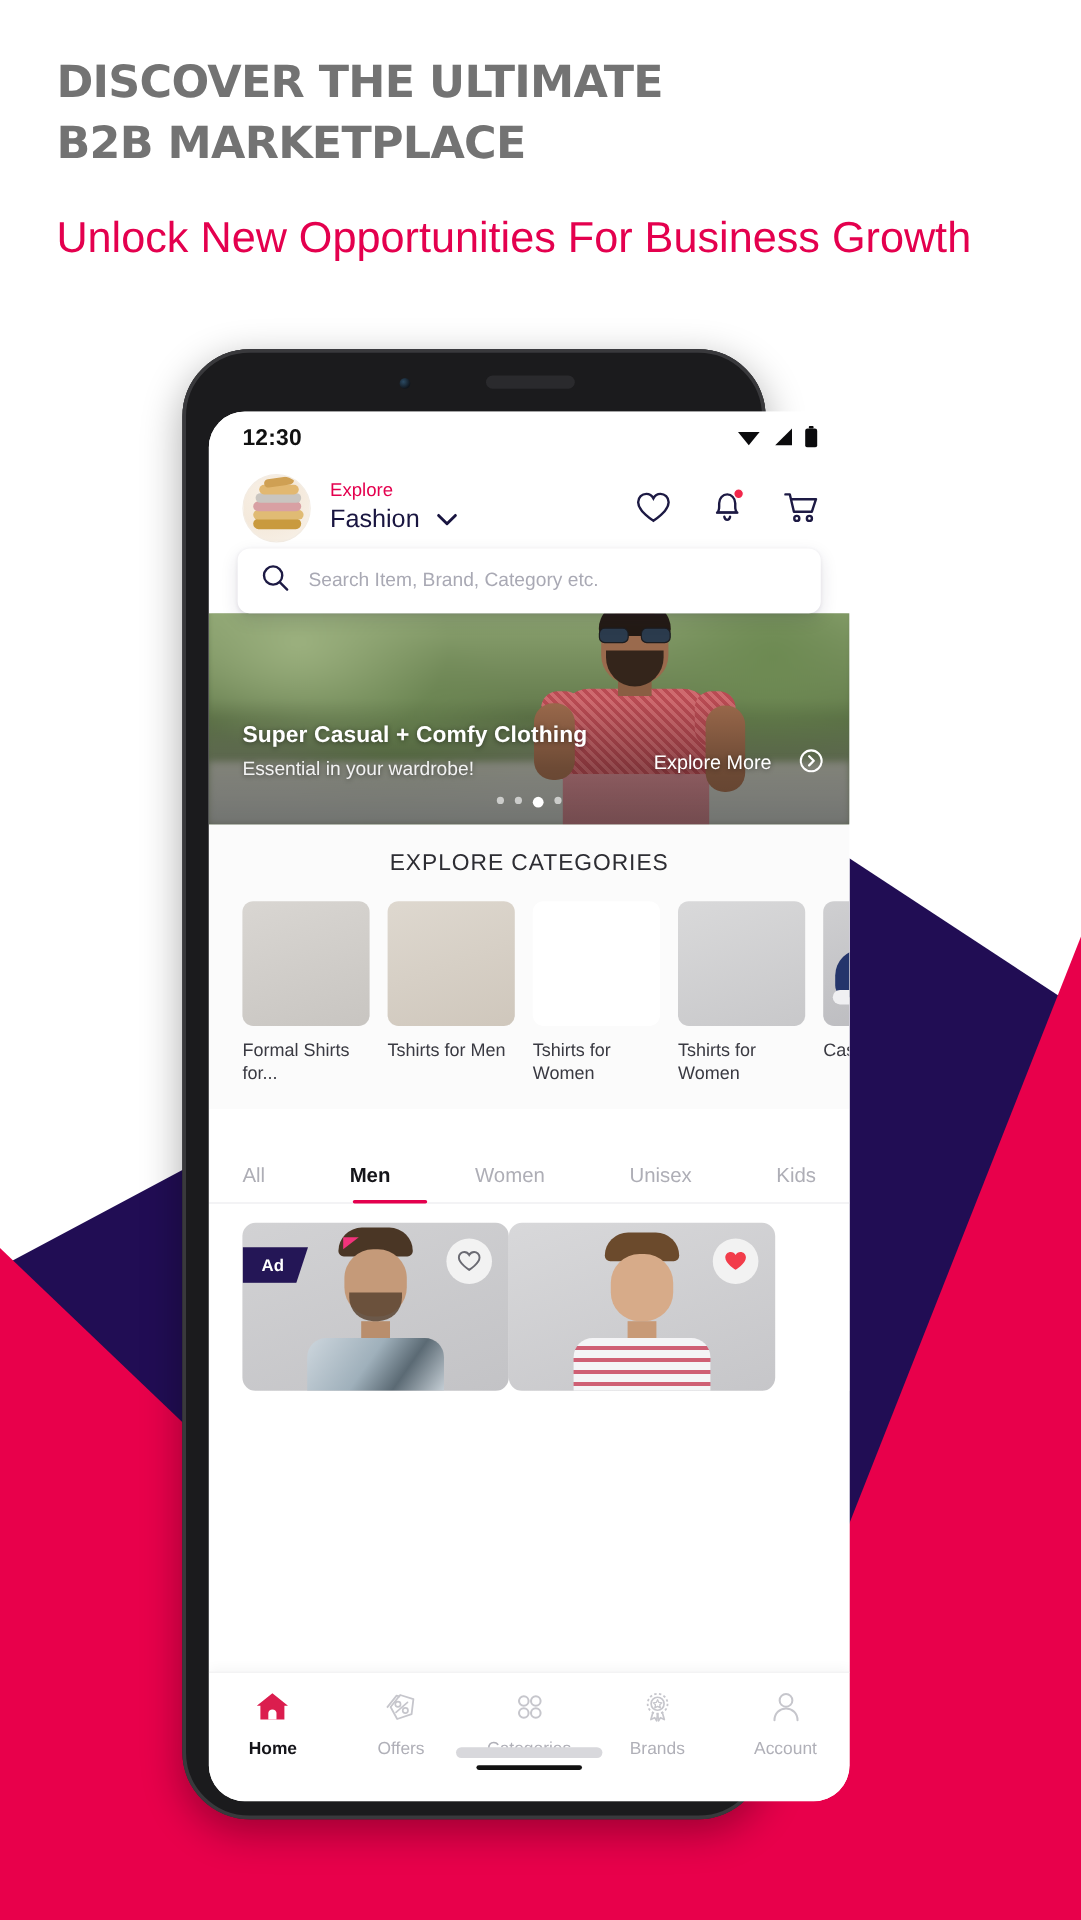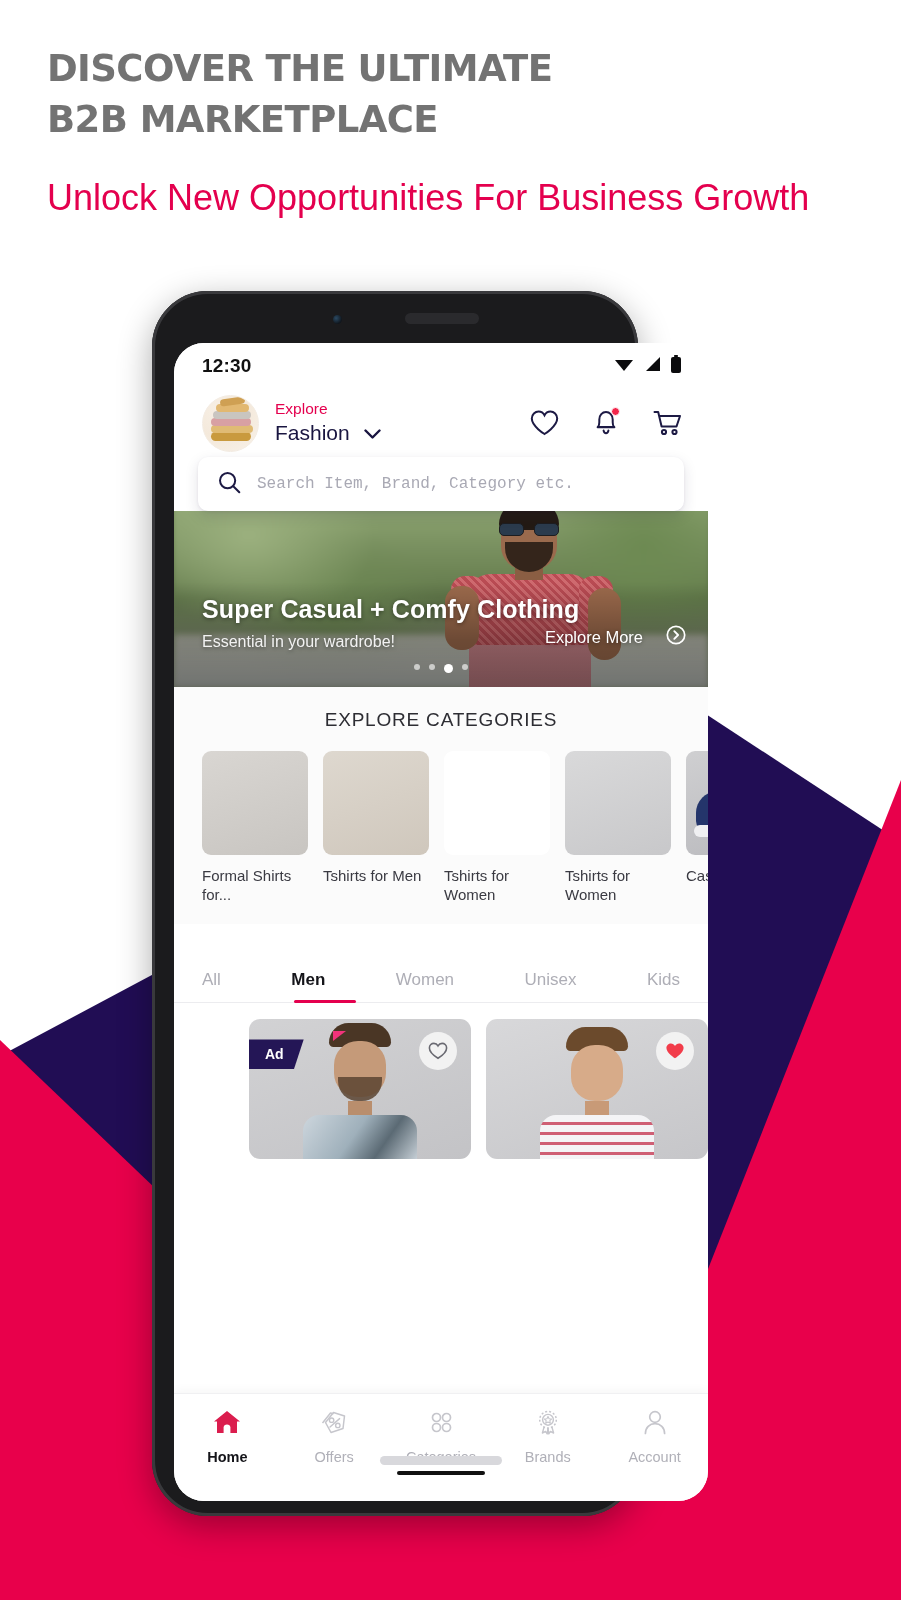--- a/index.html
+++ b/index.html
@@ -157,21 +157,21 @@
   .searchbar {
     height: 54px; background: #fff;
     border-radius: 10px;
     box-shadow: 0 5px 14px rgba(40,30,70,0.13), 0 1px 3px rgba(40,30,70,0.07);
     display: flex; align-items: center;
     padding: 0 20px;
     gap: 16px;
   }
   .search-input {
     border: none; outline: none; background: transparent;
-    font-family: Liberation Mono, monospace;
+    font-family: Liberation Sans, sans-serif;
     font-size: 16px; color: #4b4b5a; width: 100%;
   }
   .search-input::placeholder { color: #a9a9b4; }
 
   
   .scrollbody { flex: 1 1 auto; overflow: hidden; background: #fff; position: relative; }
 
   
   .banner {
     position: relative; height: 185px; margin-top: -9px;
@@ -202,21 +202,21 @@
   .m-torso-lo { position:absolute; left: 34px; top: 143px; width: 122px; height: 42px;
      background: linear-gradient(180deg,#c98389 0%, #c07d83 100%); }
   .m-arm-l { position:absolute; left: 10px; top: 84px; width: 34px; height: 64px; background:#9c6a4c; border-radius: 16px; }
   .m-arm-r2 { position:absolute; right: 4px; top: 86px; width: 33px; height: 72px; background:#9c6a4c; border-radius: 16px; }
   .m-sleeve-l { position:absolute; left: 16px; top: 74px; width: 34px; height: 42px; background: repeating-linear-gradient(45deg,#b94b53 0 3px,#cf6a6f 3px 6px); border-radius: 14px;}
   .m-sleeve-r { position:absolute; right: 12px; top: 74px; width: 34px; height: 46px; background: repeating-linear-gradient(45deg,#b94b53 0 3px,#cf6a6f 3px 6px); border-radius: 14px;}
 
   .bnr-scrim { position:absolute; left:0; right:0; bottom:0; height: 105px;
     background: linear-gradient(180deg, rgba(0,0,0,0) 0%, rgba(0,0,0,0.30) 55%, rgba(0,0,0,0.40) 100%); }
   .bnr-text { position: absolute; left: 28px; bottom: 36px; z-index: 3; }
-  .bnr-title { color:#fff; font-size: 25px; font-weight: 700; letter-spacing:.1px; text-shadow: 0 1px 4px rgba(0,0,0,.45); }
+  .bnr-title { color:#fff; font-size: 19px; font-weight: 700; letter-spacing:.1px; text-shadow: 0 1px 4px rgba(0,0,0,.45); }
   .bnr-sub { color:#f2f2f2; font-size: 16px; margin-top: 9px; text-shadow: 0 1px 4px rgba(0,0,0,.45); }
   .bnr-cta { position:absolute; right: 22px; bottom: 38px; z-index:3;
      display:flex; align-items:center; gap:23px; color:#fff; font-size:16.5px; text-shadow: 0 1px 4px rgba(0,0,0,.45); }
   .dots { position:absolute; left:50%; transform:translateX(-50%); bottom: 14px; display:flex; gap:9px; z-index:3; }
   .dots span { width:6px; height:6px; border-radius:50%; background: rgba(255,255,255,.62); }
   .dots span.on { width:9px; height:9px; background:#fff; }
 
   
   .sec-cats { background: #fbfbfb; padding: 22px 0 20px 0; }
   .sec-title { font-size: 19px; letter-spacing: .8px; color: #2d2d33; padding: 0 28px; font-weight: 400; text-align: center; }
@@ -240,21 +240,21 @@
 
   
   .sec-new { background:#fff; padding: 24px 0 0 0; }
   .tabs { display:flex; padding: 0 28px; margin-top: 22px; gap: 0; position: relative; }
   .tab { font-size: 17px; color:#aeaeb6; padding-bottom: 12px; flex: 0 0 auto; }
   .tab.active { color:#15151a; font-weight:700; }
   .tab-sp { flex: 1 1 auto; }
   .tabs-line { height:1px; background:#ececef; margin: 0 0 0 0; position: relative; }
   .tab-underline { position:absolute; height:3px; background:#E4004E; border-radius:2px; bottom:0; }
 
-  .prod-row { display:flex; gap: 15px; padding: 16px 0 0 28px; justify-content: flex-end; }
+  .prod-row { display:flex; padding: 16px 0 0 28px; }
   .prod-card { flex: 0 0 222px; height: 140px; border-radius: 11px; position: relative; overflow: hidden;
      background: linear-gradient(160deg,#d2d2d4 0%, #c3c3c6 100%); }
   .prod-card.p2 { background: linear-gradient(160deg,#d8d8da 0%, #c6c6c9 100%); }
   .ad-badge { position:absolute; left:0; top:20px; height:30px; z-index:4;
      background:#241656; color:#fff; font-size:14px; font-weight:700;
      display:flex; align-items:center; padding: 0 20px 0 16px;
      clip-path: polygon(0 0, 100% 0, 82% 100%, 0 100%); }
   .ad-tri { position:absolute; left:84px; top:12px; width:0; height:0; z-index:3;
      border-left: 13px solid #F2337B; border-bottom: 10px solid transparent; }
   .heart-btn { position:absolute; right:14px; top:13px; width:38px; height:38px; border-radius:50%;

